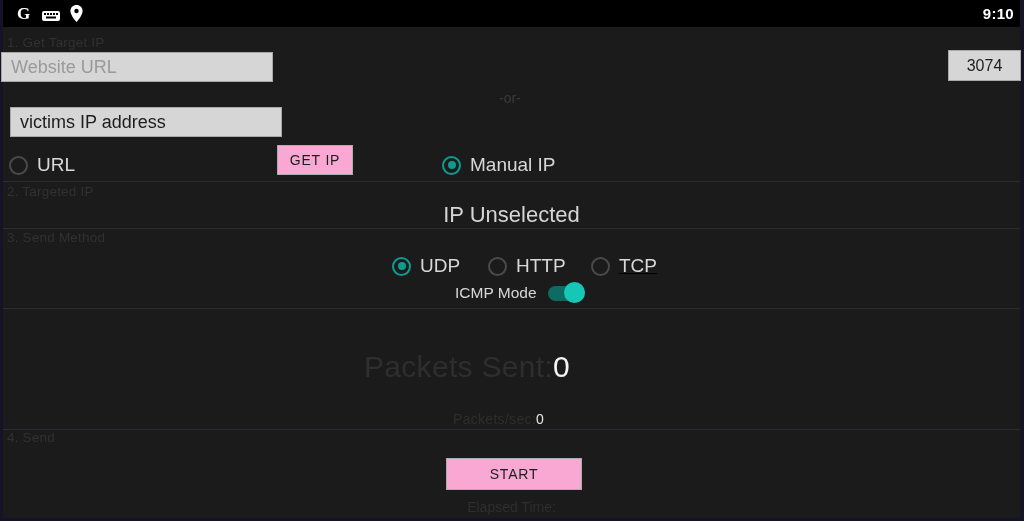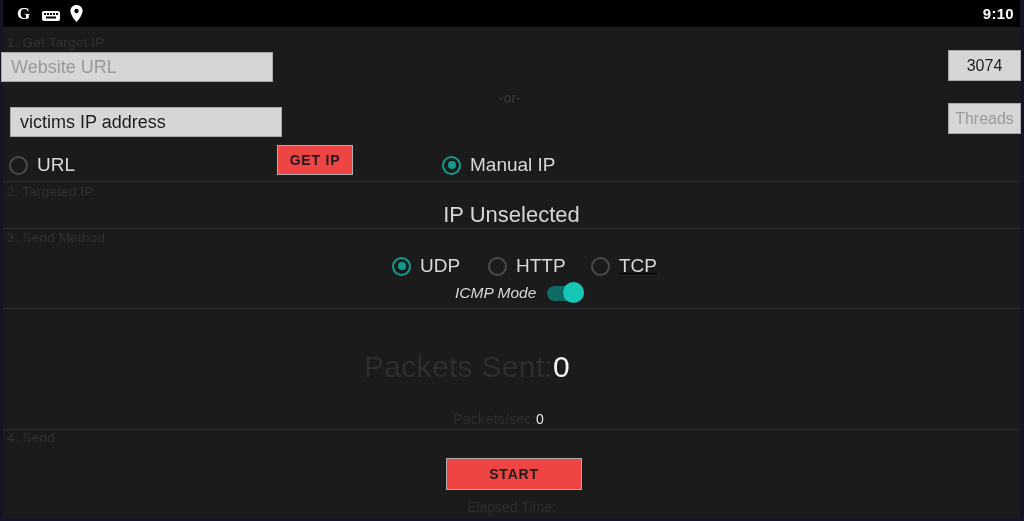--- a/index.html
+++ b/index.html
@@ -65,25 +65,25 @@
     font-size: 18px;
     color: #1d1d1d;
     white-space: nowrap; overflow: hidden;
   }
   .tinput.placeholder { color: #9a9a9a; }
   .tinput.small { font-size: 16px; justify-content: center; padding: 0 6px; }
 
   
   .btn {
     position: absolute;
-    background: #ef4444;
+    background: #f9a8d4;
     border: 1px solid #adadad;
     color: #1c1c1c;
     font-size: 14px;
-    font-weight: bold;
+    font-weight: normal;
     letter-spacing: .8px;
     display: flex; align-items: center; justify-content: center;
     cursor: pointer;
   }
 
   
   .radio-row { position: absolute; display: flex; align-items: center; gap: 9px; }
   .radio {
     width: 19px; height: 19px; border-radius: 50%;
     border: 2px solid #4a4a4a; background: transparent;
@@ -94,21 +94,21 @@
     content: ""; position: absolute;
     left: 3.5px; top: 3.5px; width: 8px; height: 8px;
     border-radius: 50%; background: #0f9b8e;
   }
   .radio-label { color: #d8d8d8; font-size: 19px; white-space: nowrap; }
 
   
   .toggle-row {
     position: absolute; display: flex; align-items: center; gap: 11px;
   }
-  .toggle-label { color: #d8d8d8; font-size: 15.5px; font-style: italic; }
+  .toggle-label { color: #d8d8d8; font-size: 15.5px; }
   .switch {
     width: 37px; height: 15px; border-radius: 8px;
     background: #0d6b63; position: relative; flex: none;
   }
   .switch .knob {
     position: absolute; right: 0; top: -3.5px;
     width: 21px; height: 21px; border-radius: 50%;
     background: #16c7b5;
   }
 
@@ -171,21 +171,20 @@
   <div class="section-label" style="left:4px; top:35px;">1. Get Target IP</div>
 
   <div class="tinput placeholder" style="left:-2px; top:52px; width:272px; height:30px;">Website URL</div>
 
   <div class="tinput small" style="left:945px; top:50px; width:73px; height:31px;">3074</div>
 
   <div class="or-text" style="left:496px; top:90px;">-or-</div>
 
   <div class="tinput" style="left:-2px; top:107px; width:272px; height:30px;margin-left:9px;">victims IP address</div>
 
-  <div class="tinput small placeholder" style="left:945px; top:103px; width:73px; height:31px;">Threads</div>
 
   <div class="radio-row" style="left:6px; top:154px;">
     <span class="radio"></span>
     <span class="radio-label">URL</span>
   </div>
 
   <div class="btn" style="left:274px; top:145px; width:76px; height:30px;">GET IP</div>
 
   <div class="radio-row" style="left:439px; top:154px;">
     <span class="radio on"></span>

